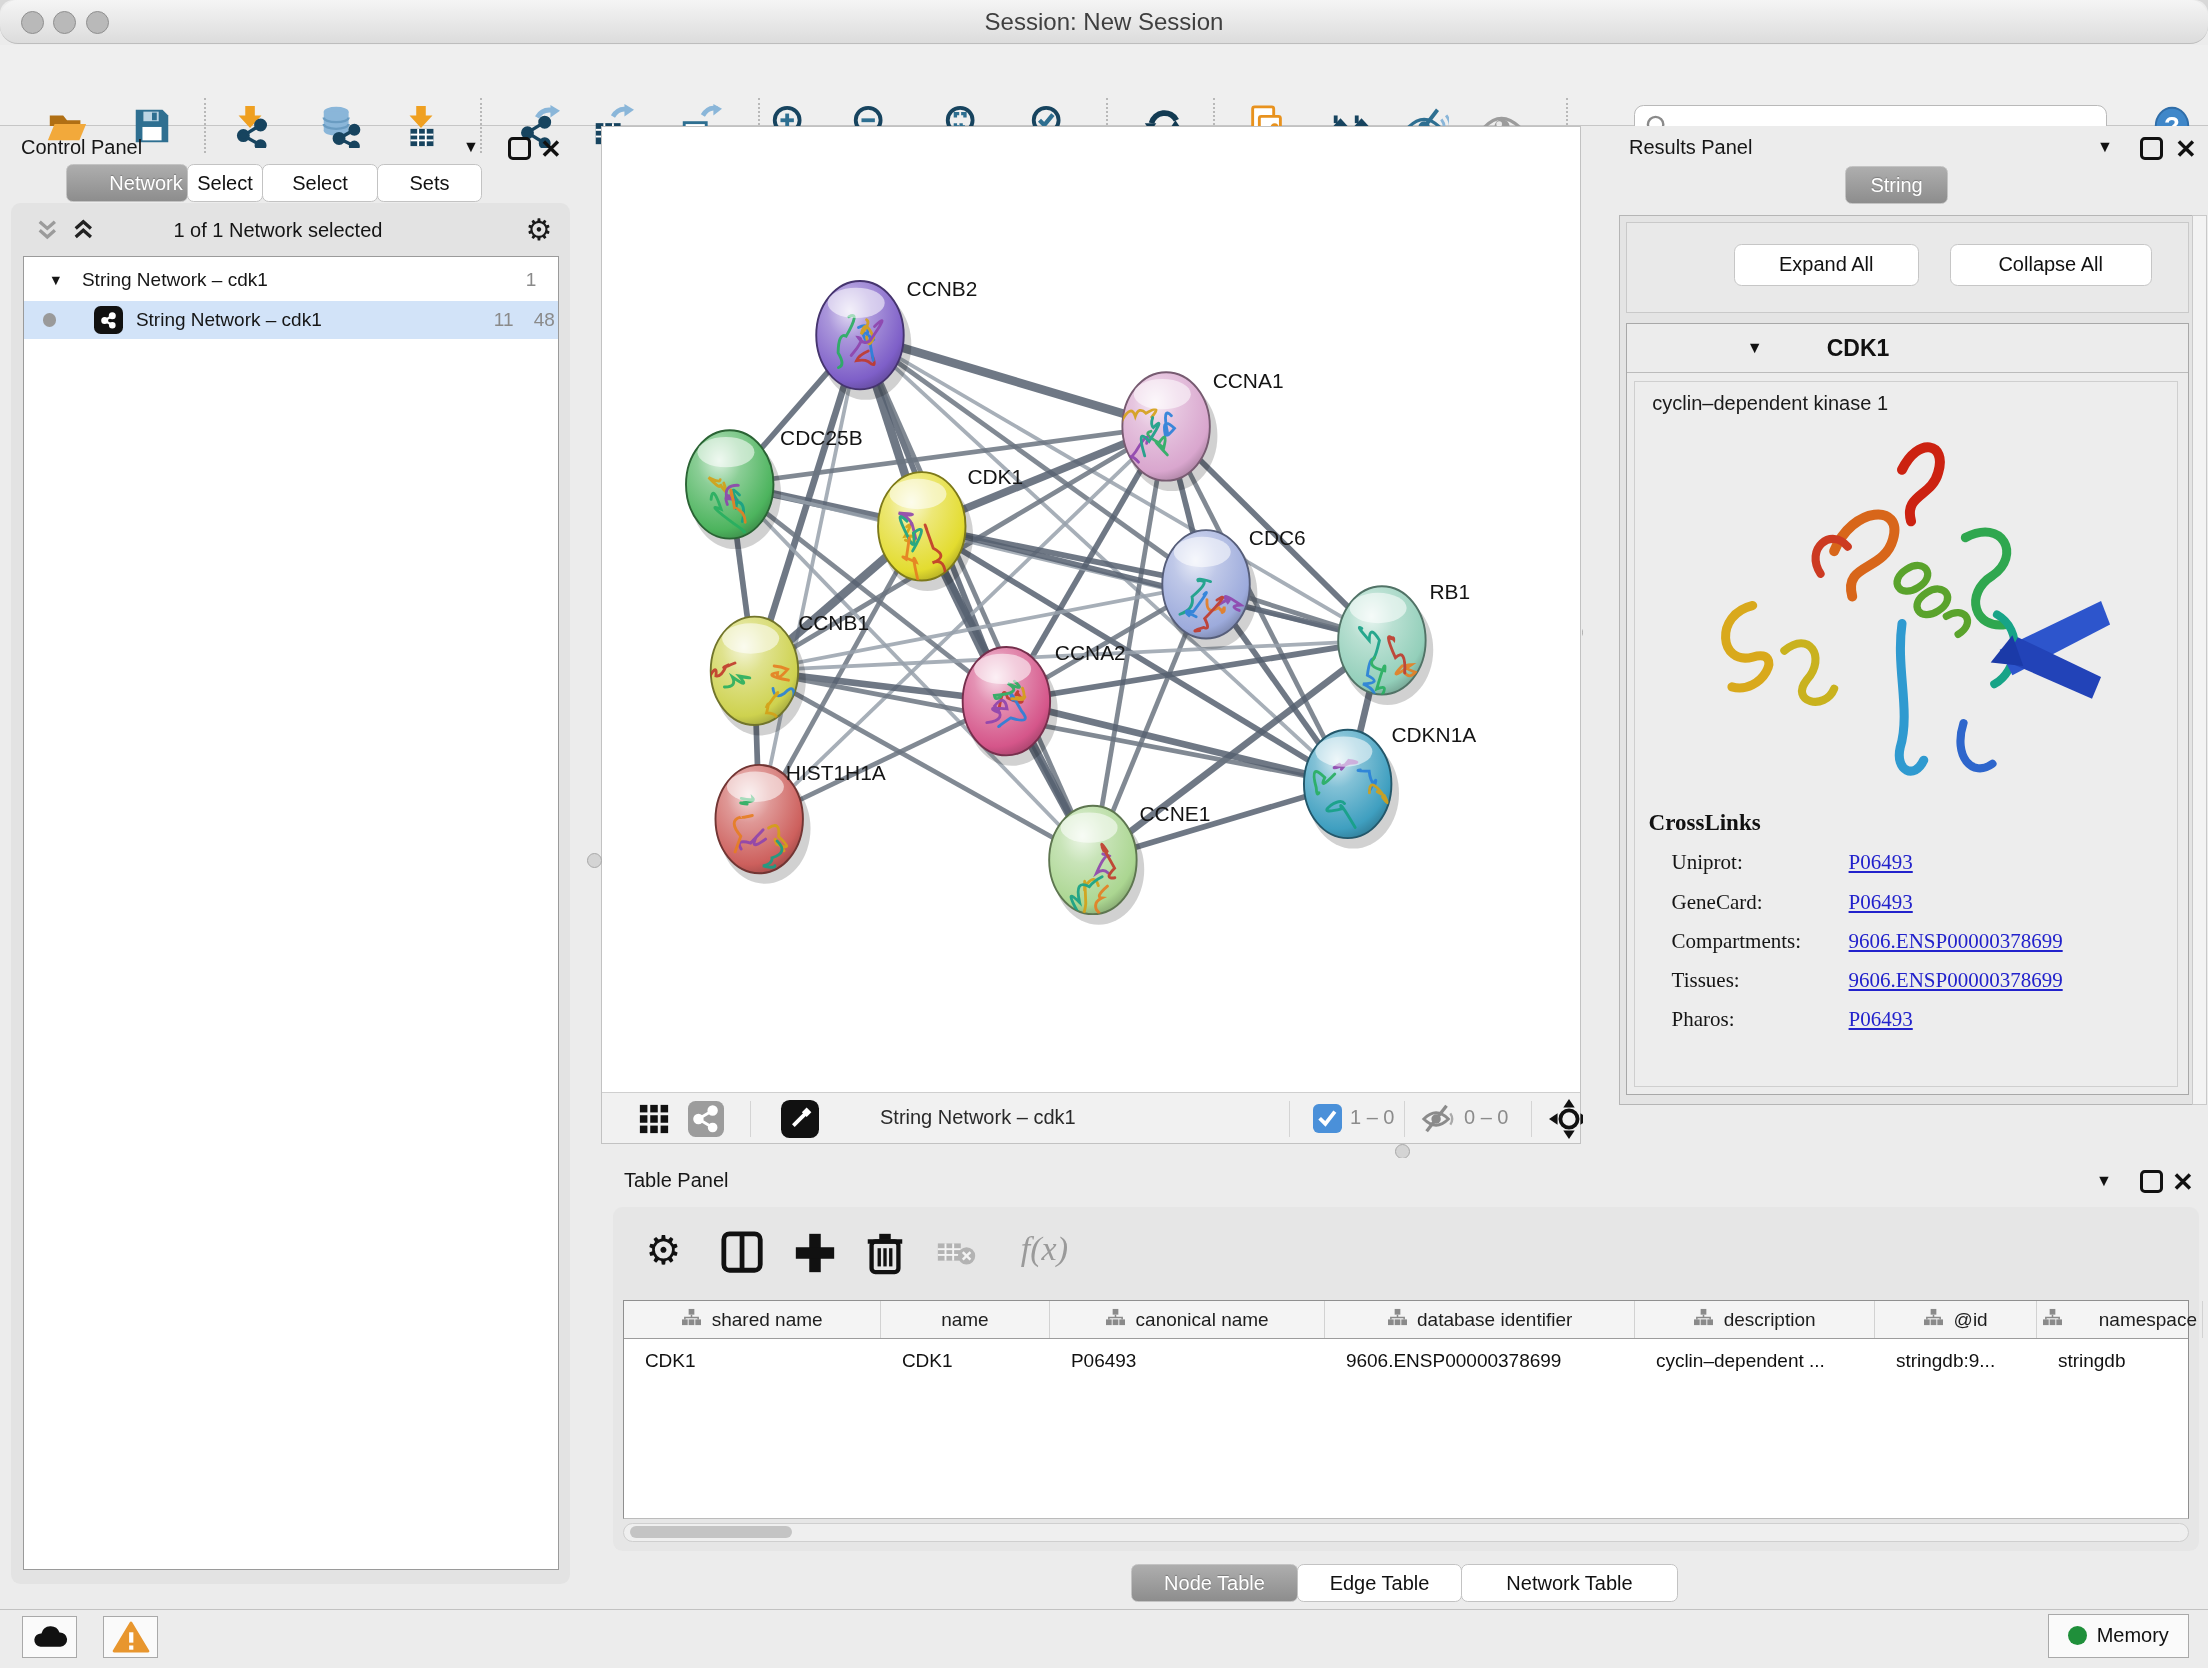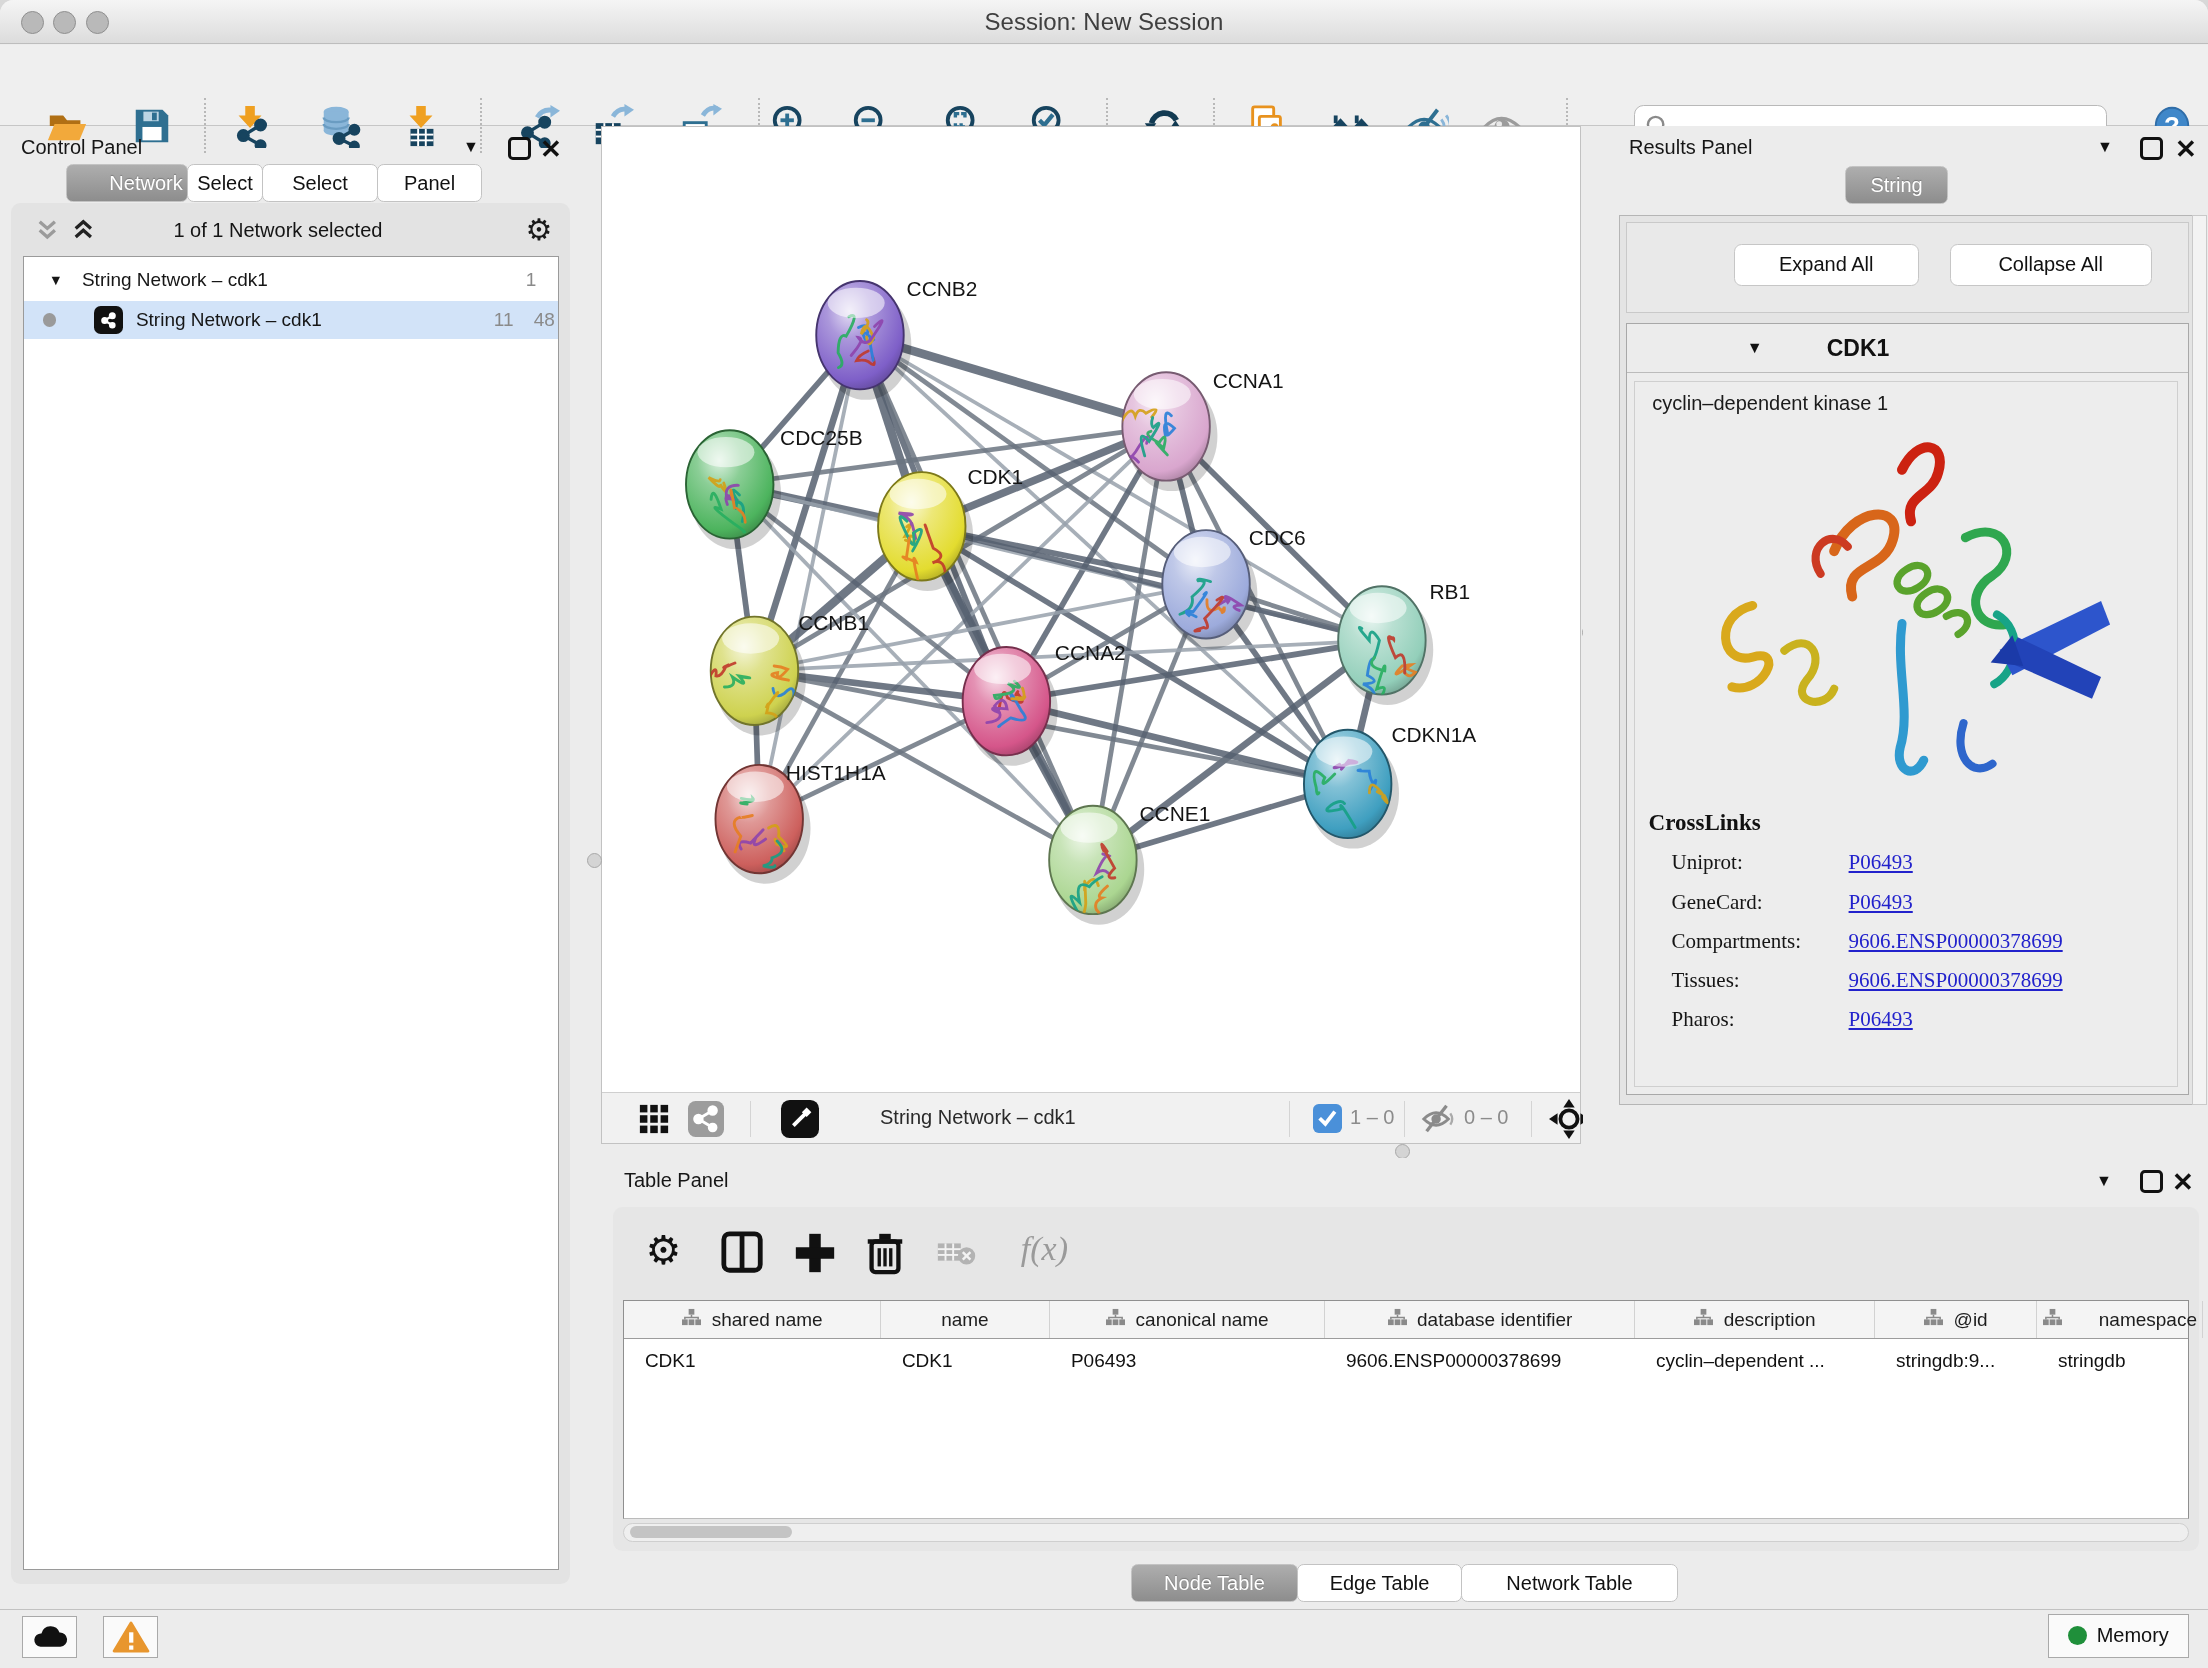--- a/index.html
+++ b/index.html
@@ -1,20 +1,20 @@
 <!DOCTYPE html>
 <html style="font-size:15px"><head>
 <meta charset="utf-8">
 <style>
   * { margin:0; padding:0; box-sizing:border-box; }
   html,body { width:2208px; height:1668px; font-family:"Liberation Sans",sans-serif; background:#d8d8d8; }
   .window { position:absolute; inset:0; background:#ececec; border-radius:13.3px 13.3px 0 0; overflow:hidden; }
   
   .titlebar { position:absolute; left:0; top:0; width:100%; height:44px;
-    background:linear-gradient(#f5f5f5,#dcdcdc); border-bottom:1px solid #bdbdbd; }
+    background:linear-gradient(#f5f5f5,#dcdcdc); border-bottom:1px solid #bdbdbd;border-radius:18px; }
   .tl-circle { position:absolute; top:10.5px; width:23px; height:23px; border-radius:50%;
     background:#b9b9b9; border:1.4px solid #8f8f8f; }
   .win-title { position:absolute; top:7.6px; width:100%; text-align:center; font-size:24px; color:#3f3f3f; }
   
   .toolbar { position:absolute; left:0; top:45px; width:100%; height:81px; background:#efefef; border-bottom:1px solid #c6c6c6; }
   .tb-icon { position:absolute; top:59px; width:44px; height:44px; }
   .tb-sep { position:absolute; top:53px; height:55px; border-left:2.9px dotted #b8b8b8; }
   .searchbox { position:absolute; left:1634px; top:60px; width:473px; height:42px; background:#fff;
     border:1.9px solid #b9b9b9; border-radius:9.5px; }
   .searchbox svg { position:absolute; left:9.5px; top:7.6px; }
@@ -285,21 +285,21 @@
   <div style="position:absolute;left:0;top:126px;width:588px;height:1484px">
     <div class="panel-head" style="left:21px;top:9.5px">Control Panel</div>
     <span class="ph-tri" style="position:absolute;left:463px;top:12.4px">▼</span>
     <div class="ph-sq" style="left:508px;top:10.5px"></div>
     <span class="ph-x" style="left:540px;top:9.5px">✕</span>
 
     <div class="seg-row" style="left:67px;top:38px" id="cp-tabs">
         <div class="seg sel" style="width: 122px; padding-left: 38px;">Network</div>
         <div class="seg" style="width: 76px;">Select</div>
         <div class="seg" style="width: 116px;">Select</div>
-        <div class="seg" style="width: 105px;">Panel</div>
+        <div class="seg" style="width: 105px;">Sets</div>
       </div>
 
     <div class="cp-box" style="top:77px">
       <div class="cp-status">
         <svg width="28.5" height="28.5" style="position:absolute;left:23px;top:6.7px" viewBox="0 0 30 30">
             <g fill="none" stroke="#9b9b9b" stroke-width="3.5">
               <polyline points="6,5 14,12 22,5"></polyline>
               <polyline points="6,14 14,21 22,14"></polyline>
             </g>
           </svg>

